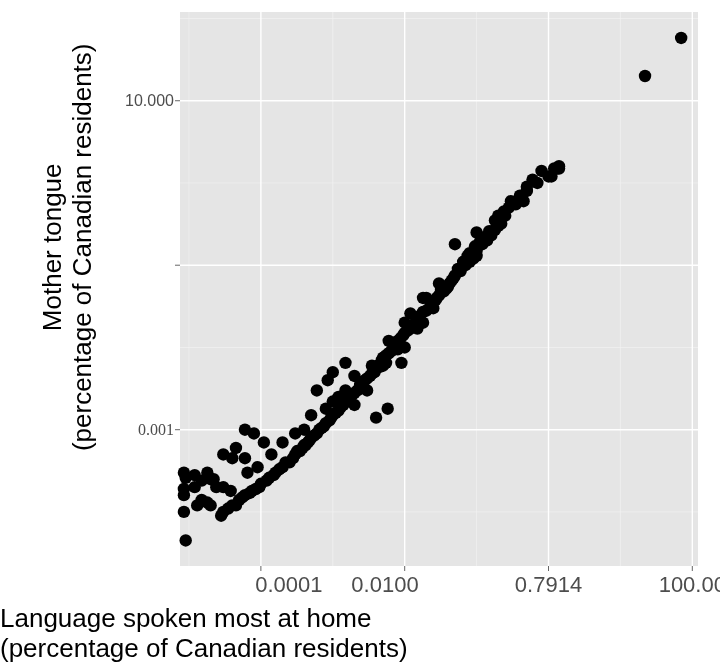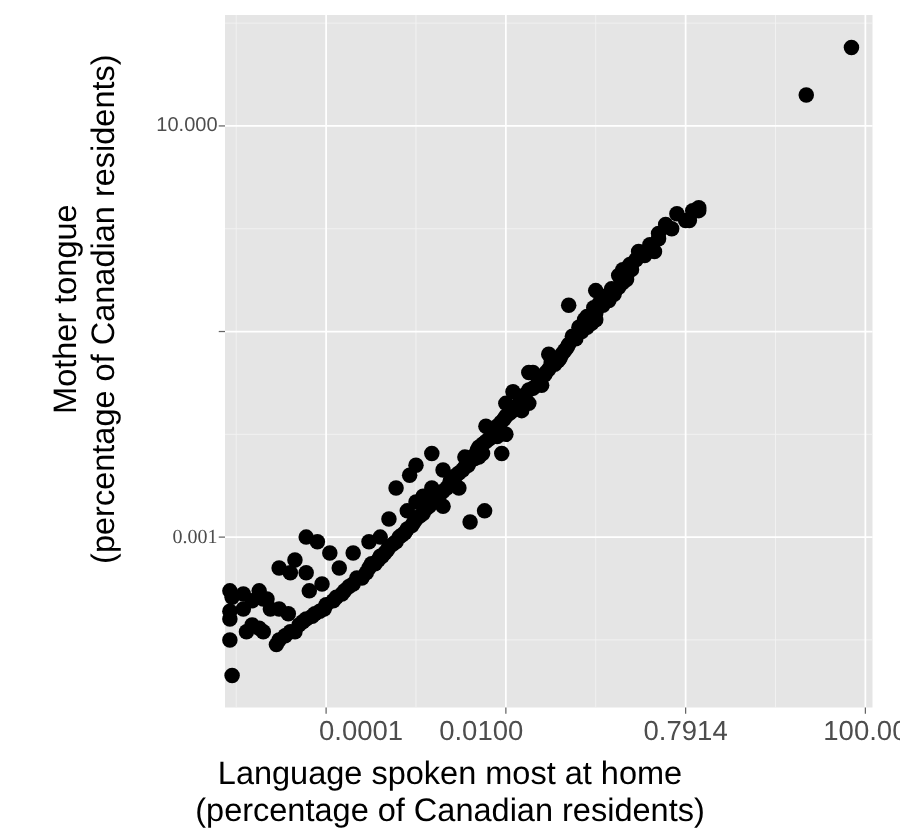--- a/index.html
+++ b/index.html
@@ -29,21 +29,21 @@
   }
   .ylab-inner {
     transform: translateX(-50%);
     display: inline-block;
   }
   .xlab {
     position: absolute;
     bottom: 8px;
     left: 0;
     right: 0;
-    text-align: center;
+    text-align: left;
     font-size: 26px;
     color: #000;
     line-height: 1.15;
   }
   .panel {
     position: absolute;
     left: 180px;
     top: 12px;
     width: 518px;
     height: 554px;

